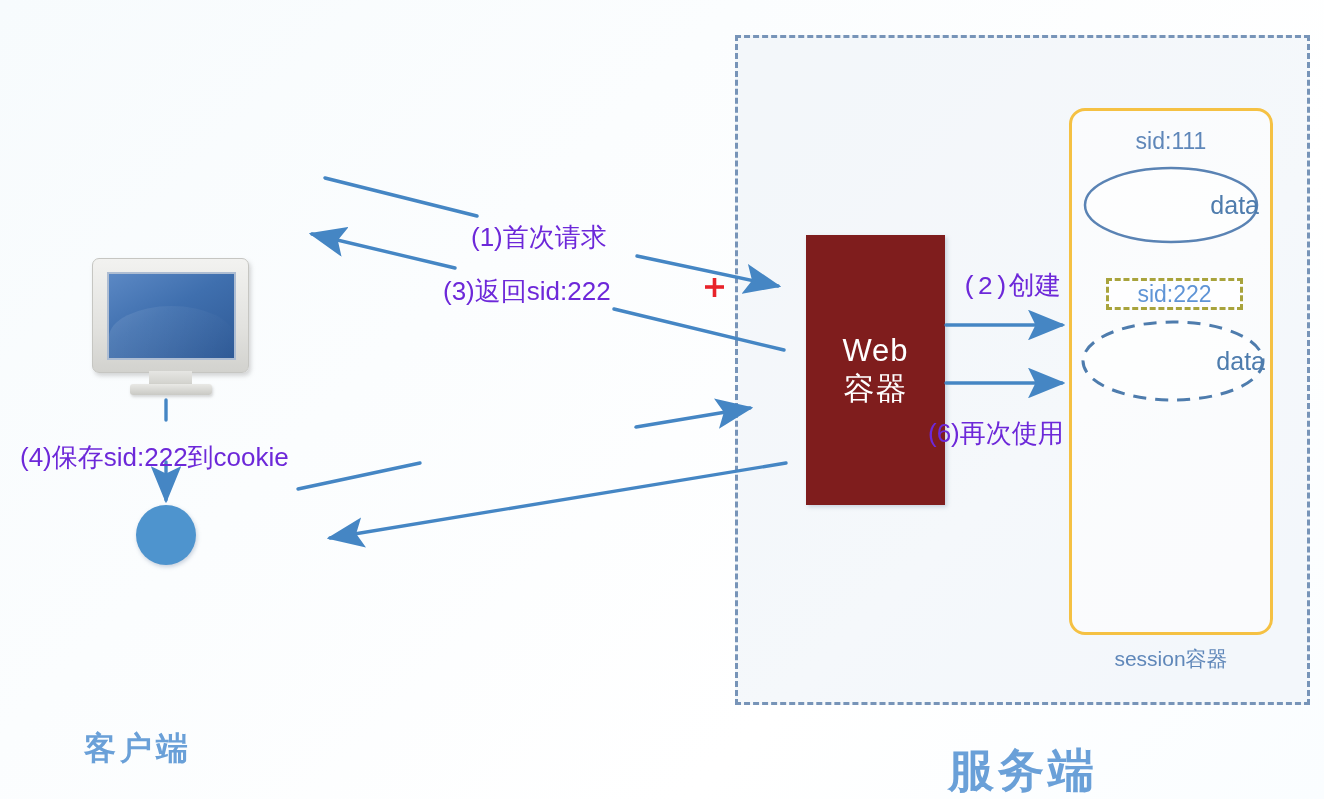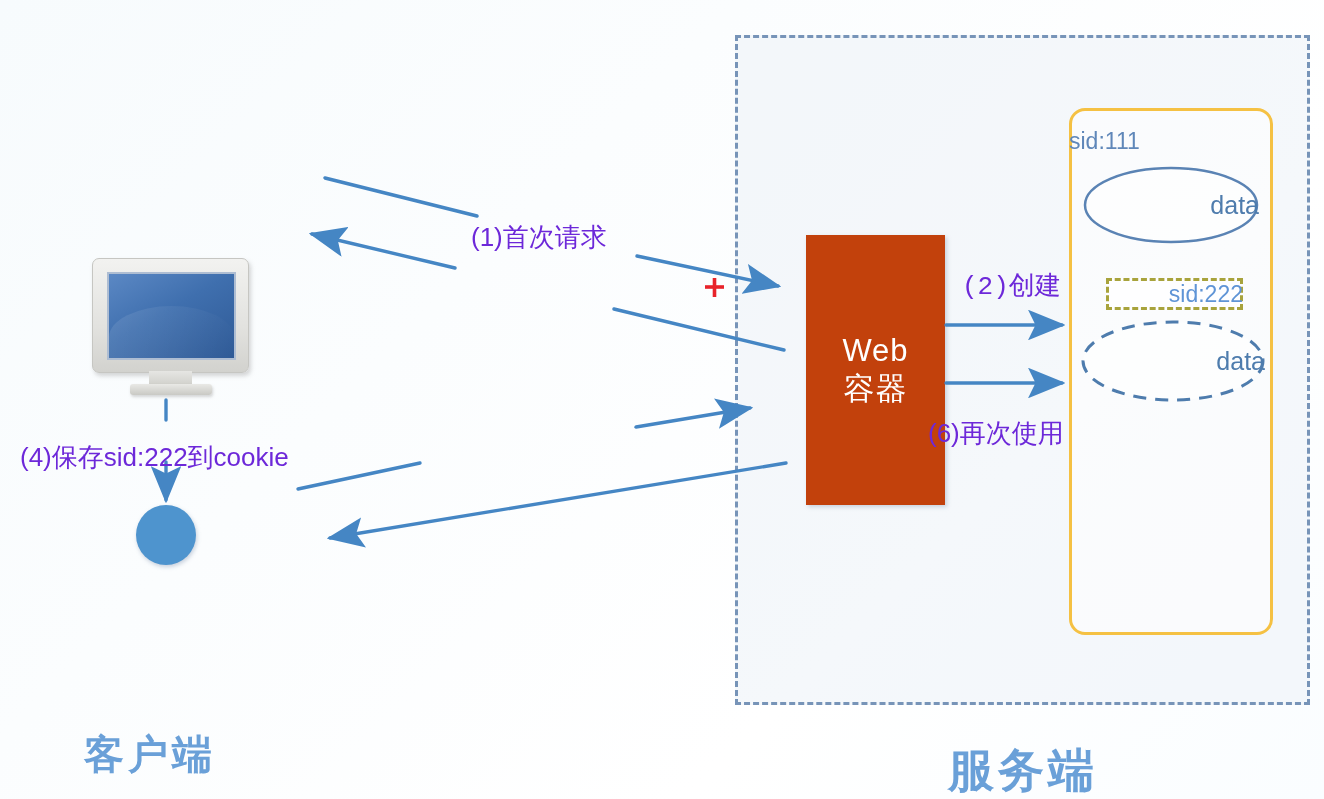--- a/index.html
+++ b/index.html
@@ -26,35 +26,35 @@
     border:3px solid #f5c143;border-radius:16px;background:rgba(255,255,255,0.55);
     box-sizing:border-box;
   }
   .session-caption{
     position:absolute;left:1069px;top:645px;width:204px;text-align:center;
     font-size:21px;color:#5f87b9;
   }
   
   .web-box{
     position:absolute;left:806px;top:235px;width:139px;height:270px;
-    background:#c2410c;color:#ffffff;
+    background:#7f1d1d;color:#ffffff;
     display:flex;flex-direction:column;align-items:center;justify-content:center;
     font-size:31px;line-height:1.22;letter-spacing:1px;
     box-shadow:2px 2px 4px rgba(120,140,170,0.35);
   }
   
-  .sid111{position:absolute;left:1069px;top:128px;width:204px;text-align:left;font-size:23px;color:#5f87b9;}
+  .sid111{position:absolute;left:1069px;top:128px;width:204px;text-align:center;font-size:23px;color:#5f87b9;}
   .ellipse-data-1{position:absolute;left:1083px;top:166px;width:176px;height:78px;}
   .ellipse-data-2{position:absolute;left:1081px;top:320px;width:184px;height:82px;}
   .data-txt{position:absolute;width:100%;top:50%;transform:translateY(-50%);text-align:right;font-size:25px;color:#4e7cad;}
   .sid222-box{
     position:absolute;left:1106px;top:278px;width:137px;height:32px;
     border:3px dashed #a8a33c;box-sizing:border-box;background:rgba(255,255,255,0.7);
   }
-  .sid222-txt{position:absolute;left:1106px;top:281px;width:137px;text-align:right;font-size:23px;color:#5f94d6;}
+  .sid222-txt{position:absolute;left:1106px;top:281px;width:137px;text-align:center;font-size:23px;color:#5f94d6;}
 
   
   .monitor{position:absolute;left:92px;top:258px;width:157px;height:135px;}
   .mon-bezel{position:absolute;left:0;top:0;width:157px;height:115px;background:linear-gradient(180deg,#f2f2f0 0%,#e2e2df 60%,#d2d2ce 100%);border:1px solid #c6c6c2;border-radius:7px;box-sizing:border-box;box-shadow:2px 3px 4px rgba(140,140,140,0.35);}
   .mon-screen{position:absolute;left:14px;top:13px;width:129px;height:88px;background:linear-gradient(150deg,#5b88c4 0%,#3f6fae 45%,#2f5a96 100%);border:2px solid #aebdd2;box-sizing:border-box;}
   .mon-screen:after{content:"";position:absolute;left:0;top:38%;width:100%;height:62%;background:linear-gradient(110deg,rgba(255,255,255,0.10),rgba(255,255,255,0));border-radius:50% 50% 0 0 / 60% 60% 0 0;}
   .mon-neck{position:absolute;left:57px;top:113px;width:43px;height:15px;background:linear-gradient(180deg,#e6e6e3,#cfcfca);}
   .mon-base{position:absolute;left:38px;top:126px;width:82px;height:11px;background:linear-gradient(180deg,#e9e9e6,#c9c9c4);border-radius:3px;box-shadow:1px 2px 3px rgba(140,140,140,0.35);}
 
   
@@ -62,21 +62,21 @@
 
   
   .l1{left:471px;top:220px;font-size:26px;}
   .l3{left:443px;top:274px;font-size:26px;}
   .l4{left:20px;top:440px;font-size:26px;}
   .l5{left:391px;top:434px;font-size:26px;}
   .l2{left:962px;top:268px;font-size:26px;font-family:Liberation Mono, monospace;}
   .l6{left:928px;top:416px;font-size:26px;}
 
   
-  .client-title{position:absolute;left:84px;top:727px;font-size:40px;color:#6aa0d8;letter-spacing:4px;font-weight:bold;}
+  .client-title{position:absolute;left:84px;top:727px;font-size:32px;color:#6aa0d8;letter-spacing:4px;font-weight:bold;}
   .server-title{position:absolute;left:948px;top:740px;font-size:46px;color:#6aa0d8;letter-spacing:4px;font-weight:bold;}
   .watermark{position:absolute;right:14px;bottom:8px;font-size:20px;color:#c9c9c9;font-family:"DejaVu Serif","Liberation Serif",serif;}
 </style>
 </head>
 <body>
 
 <div id="stage">
 
   <div class="server-box"></div>
 
@@ -93,20 +93,21 @@
   <div class="sid222-box"></div>
   <div class="sid222-txt">sid:222</div>
 
   <div class="ellipse-data-2">
     <svg width="184" height="82" viewBox="0 0 184 82">
       <ellipse cx="92" cy="41" rx="90" ry="39" fill="rgba(255,255,255,0.5)" stroke="#4e7cad" stroke-width="3" stroke-dasharray="13 9"></ellipse>
     </svg>
     <div class="data-txt">data</div>
   </div>
 
+  <div class="session-caption">session容器</div>
 
   <div class="web-box">
     <span>Web</span>
     <span>容器</span>
   </div>
 
   <div class="monitor">
     <div class="mon-bezel">
       <div class="mon-screen"></div>
     </div>
@@ -146,20 +147,21 @@
       <line x1="946" y1="383" x2="1062" y2="383" marker-end="url(#ahR)"></line>
     </g>
 
     <g stroke="#e8232a" stroke-width="3.6" stroke-linecap="butt">
       <line x1="705" y1="287" x2="724" y2="287"></line>
       <line x1="714.5" y1="278" x2="714.5" y2="297"></line>
     </g>
   </svg>
 
   <div class="lbl l1">(1)首次请求</div>
+  <div class="lbl l3">(3)返回sid:222</div>
   <div class="lbl l4">(4)保存sid:222到cookie</div>
   <div class="lbl l2">(2)创建</div>
   <div class="lbl l6">(6)再次使用</div>
 
   <div class="client-title">客户端</div>
   <div class="server-title">服务端</div>
 
 </div>
 
 </body></html>

